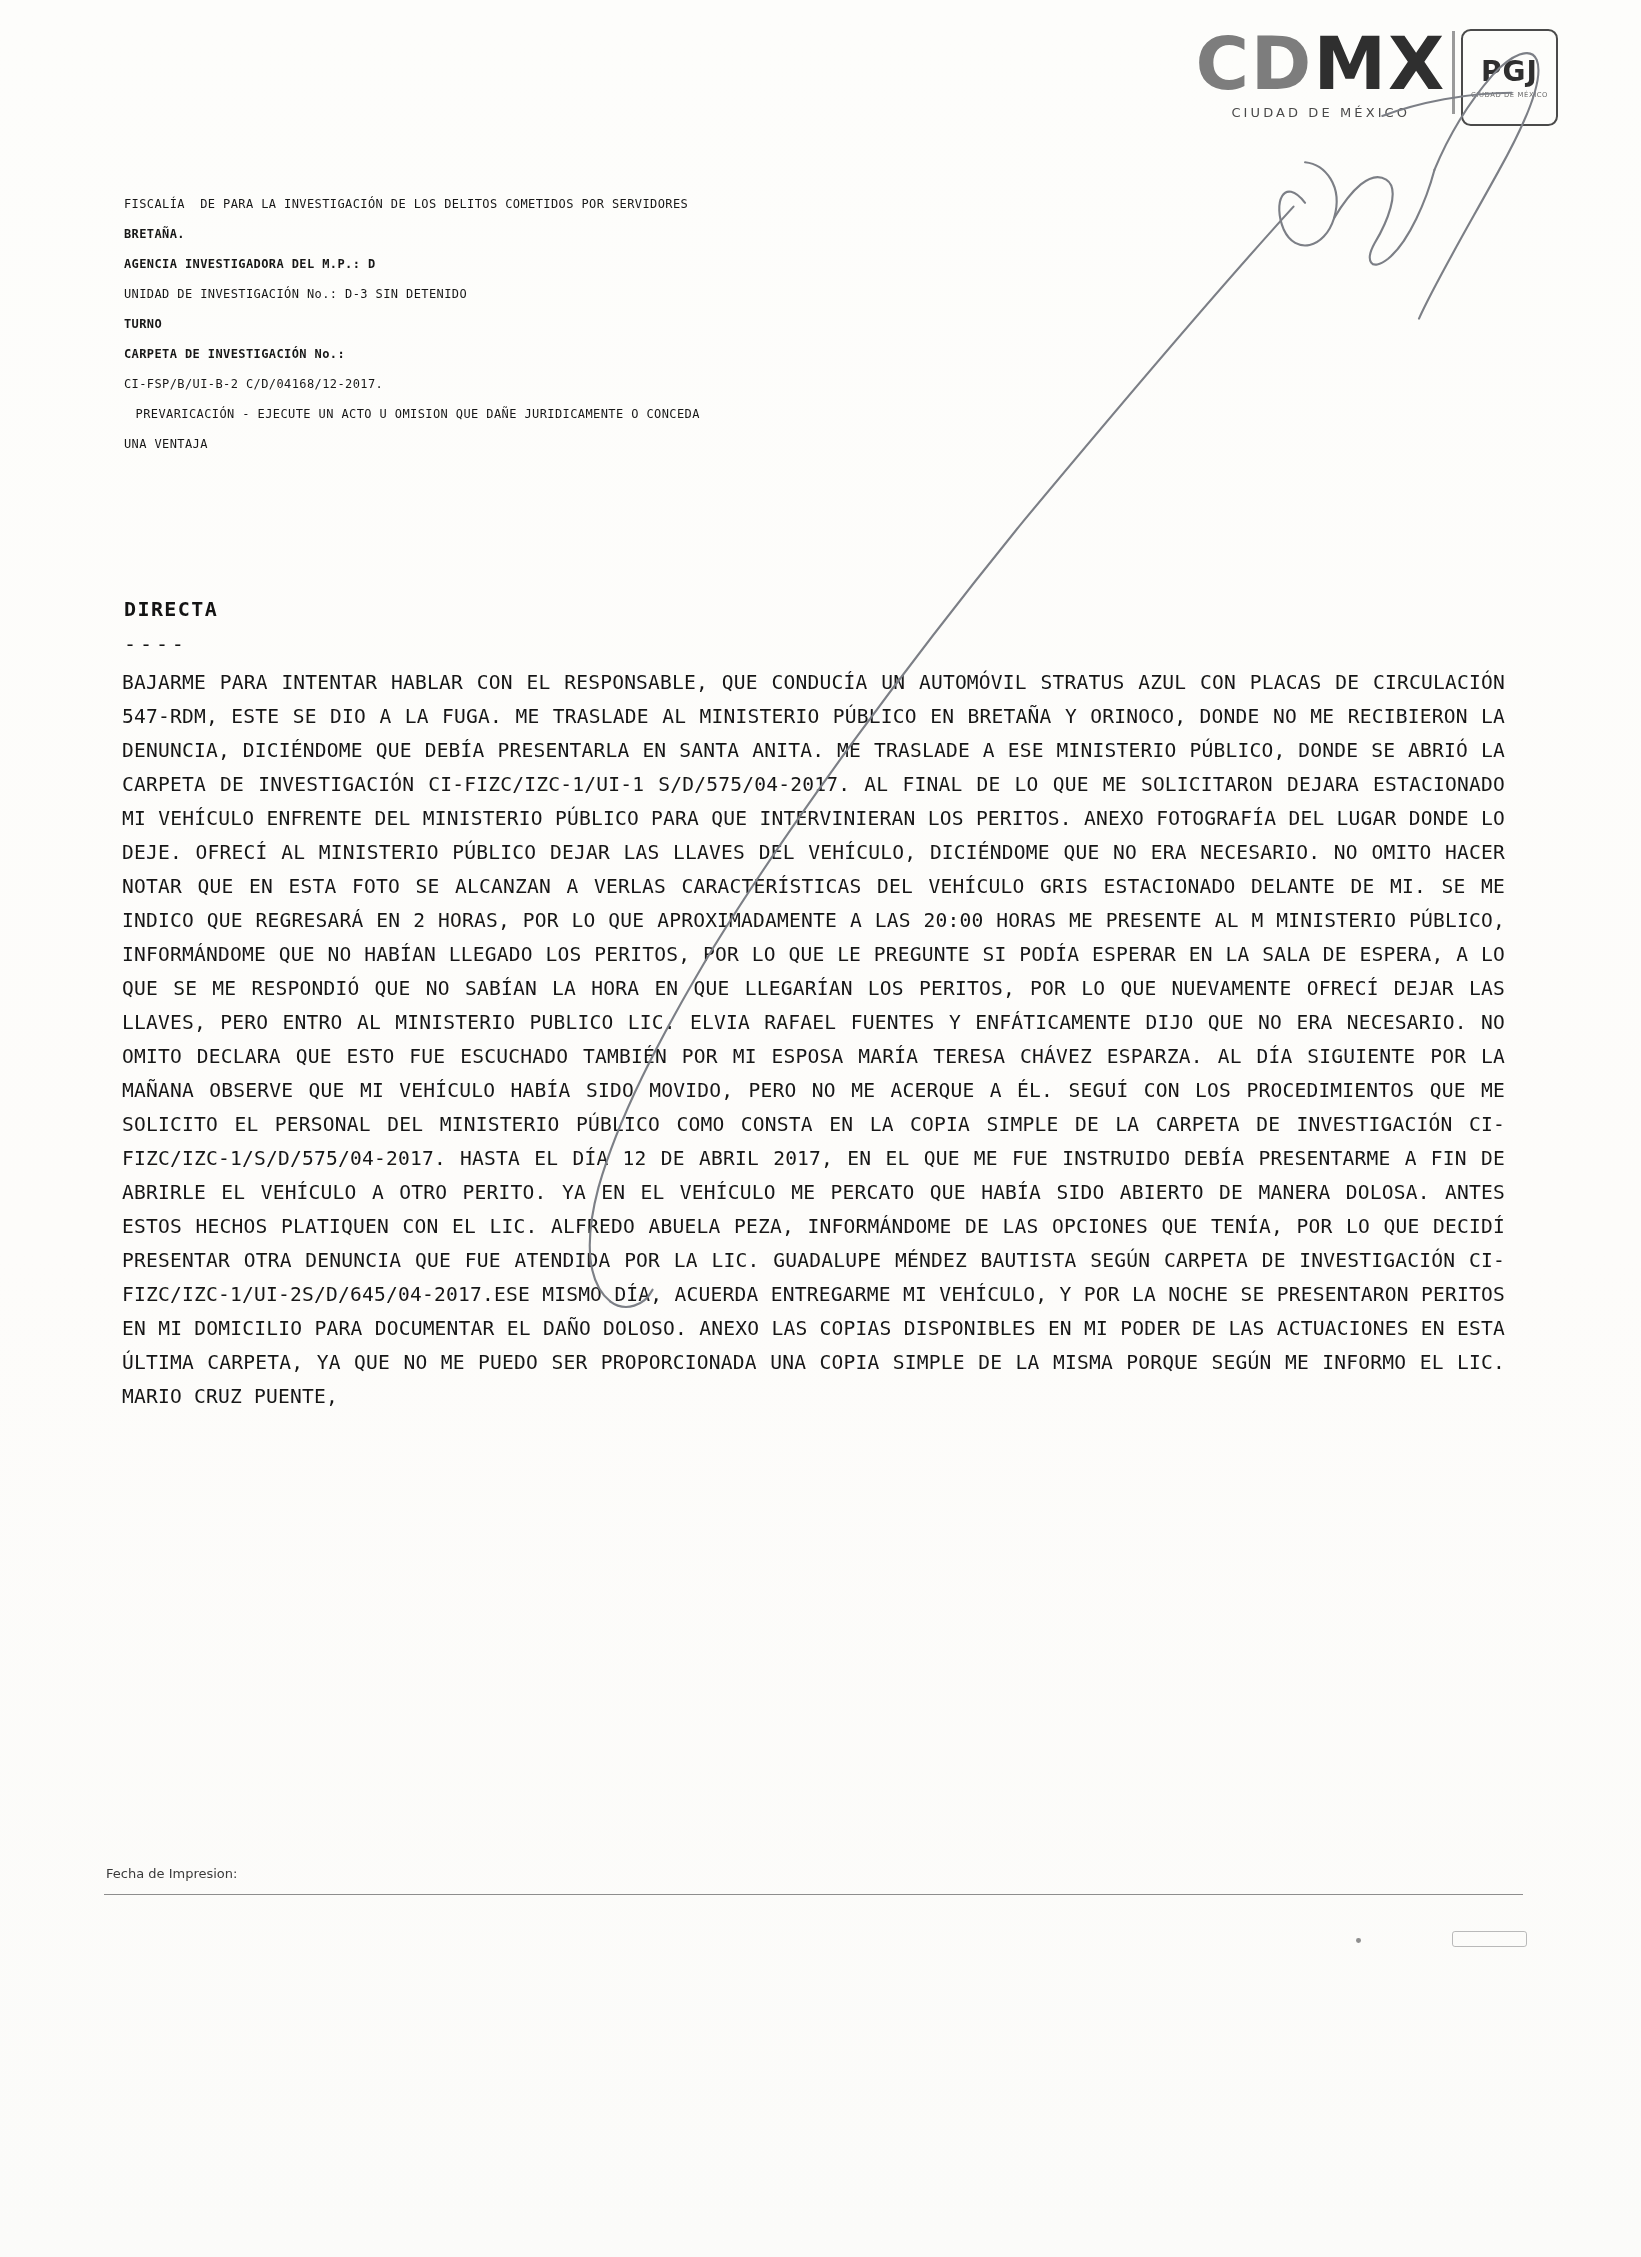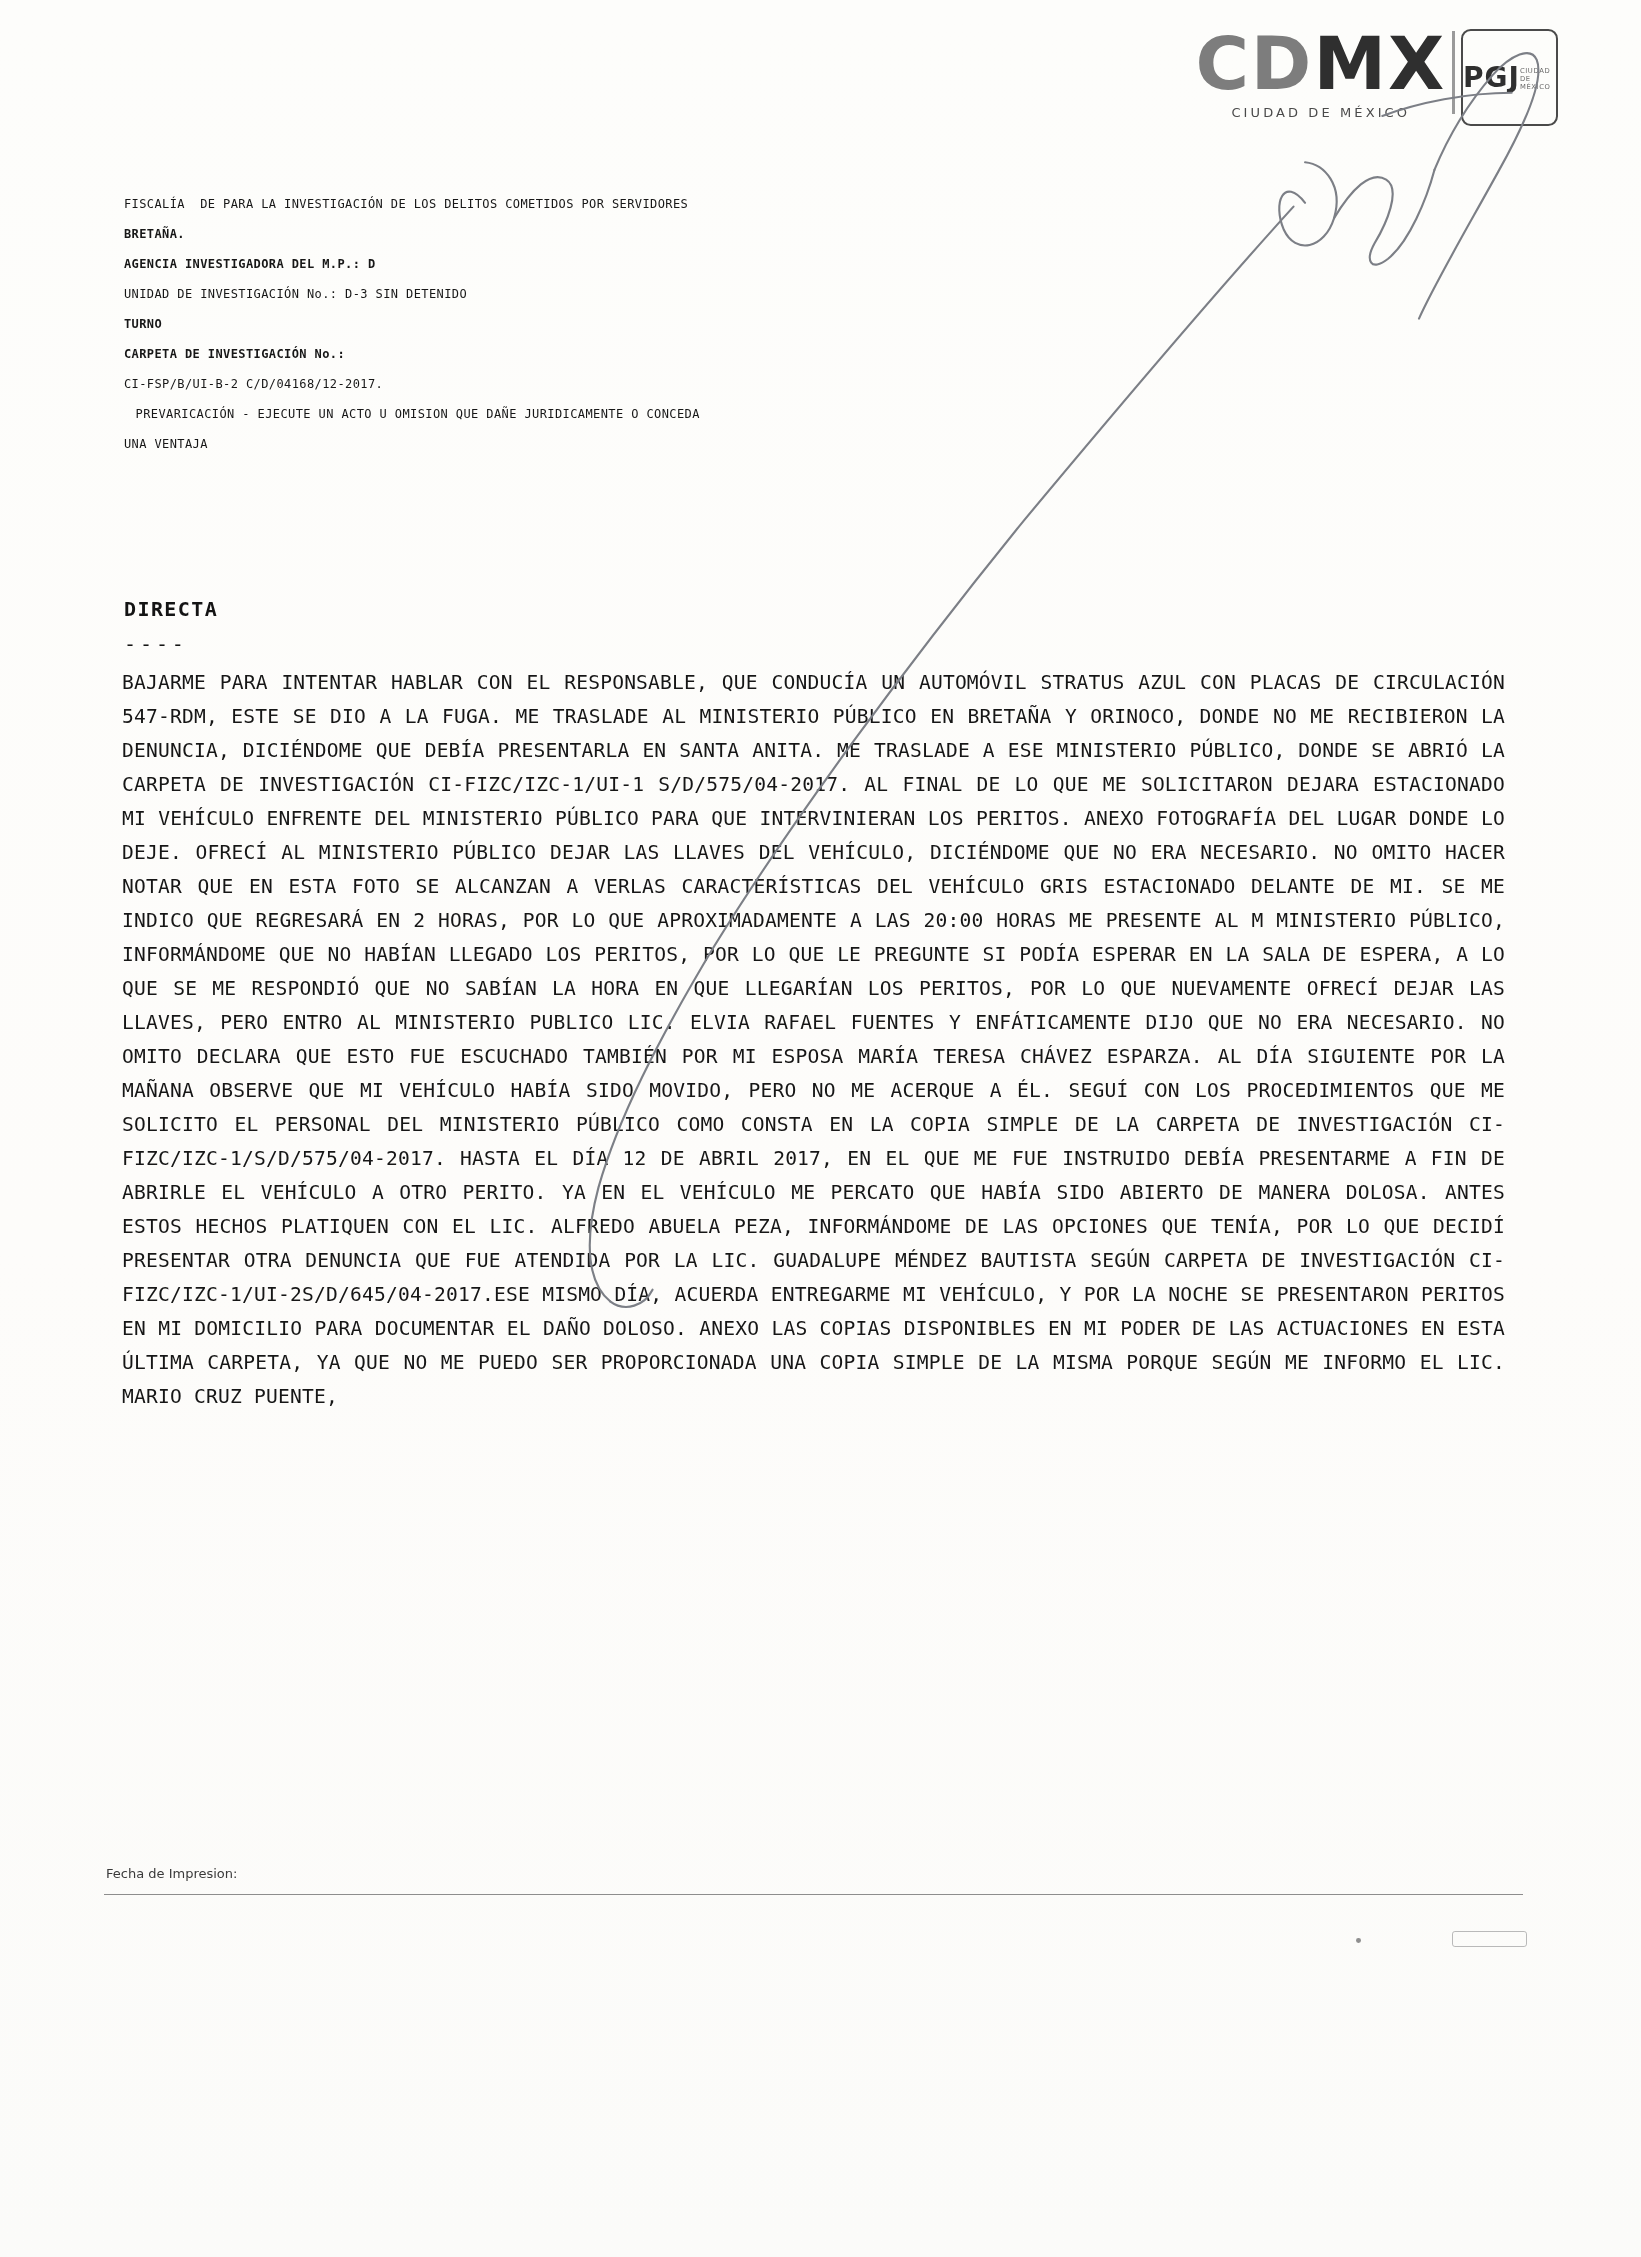--- a/index.html
+++ b/index.html
@@ -57,21 +57,21 @@
     height: 83px;
     background: #9a9a9a;
     margin-top: 3.9px;
   }
   .pgj-box {
     width: 93px;
     height: 93px;
     border: 2.9px solid #4a4a4a;
     border-radius: 9.7px;
     display: flex;
-    flex-direction: row;
+    flex-direction: column;
     align-items: center;
     justify-content: center;
     margin-top: 1.9px;
   }
   .pgj-text {
     font-family: "DejaVu Sans", sans-serif;
     font-weight: bold;
     font-size: 28px;
     letter-spacing: 1px;
     color: #2f2f2f;

